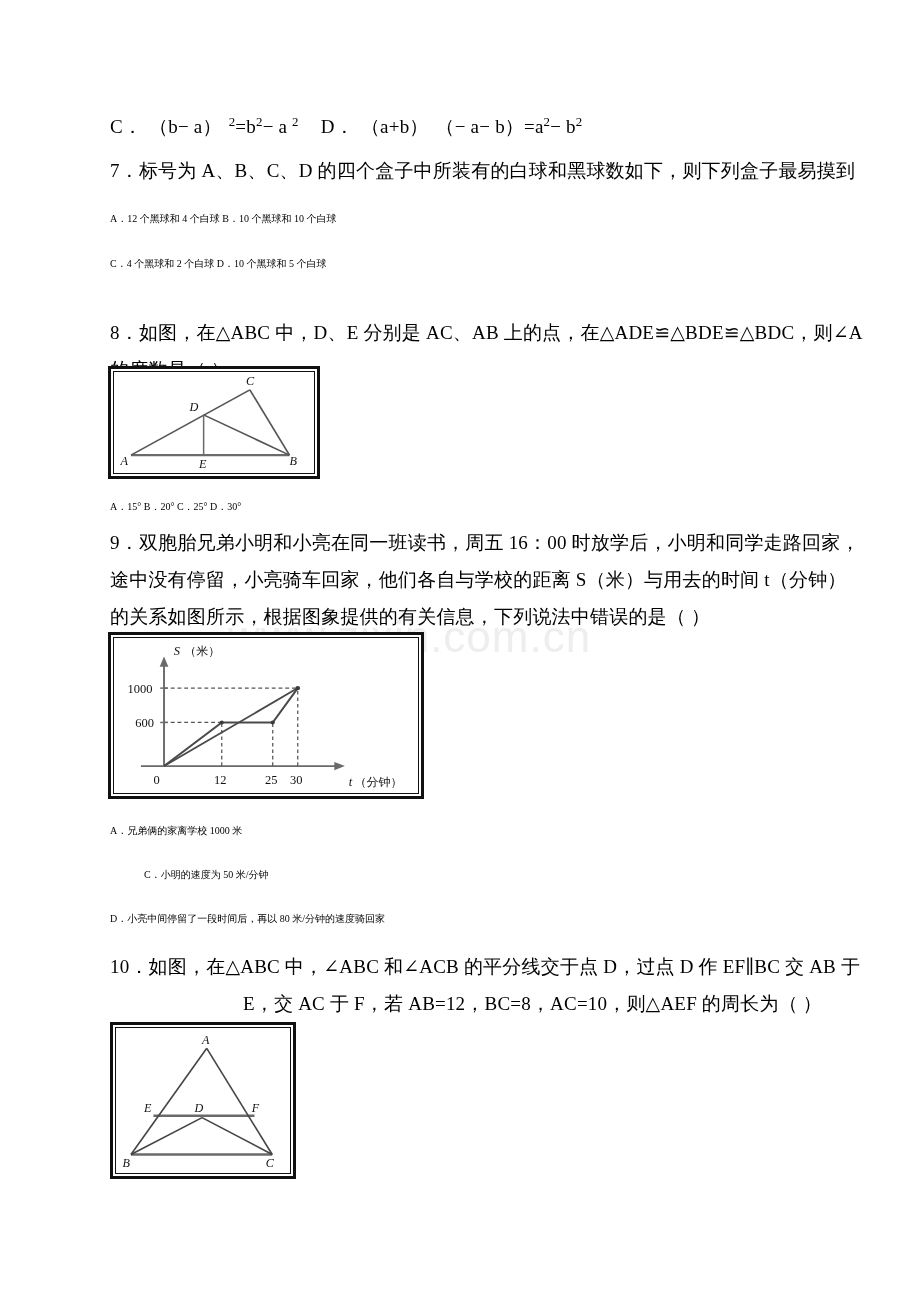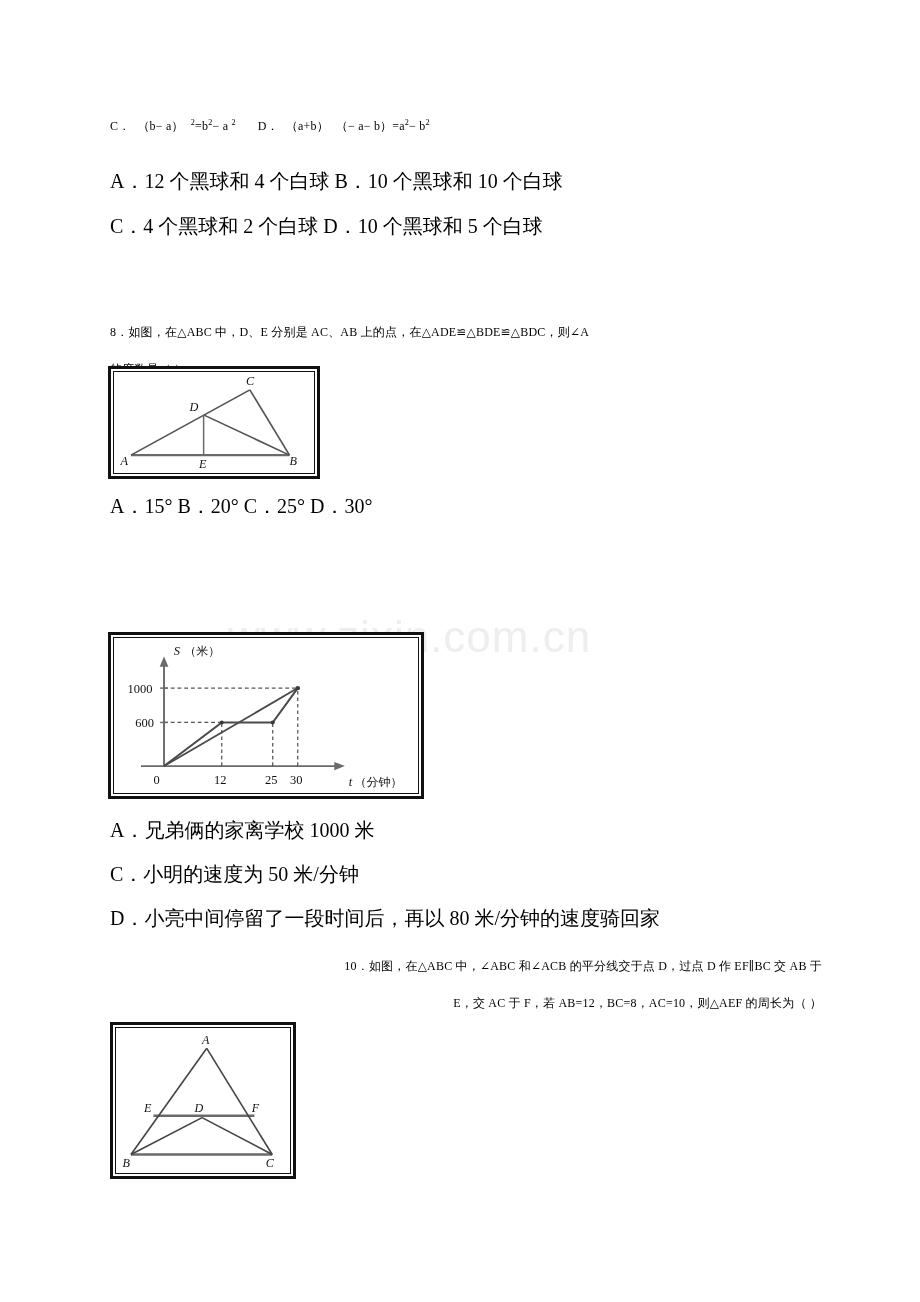--- a/index.html
+++ b/index.html
@@ -40,28 +40,28 @@
     z-index: 2;
   }
 
   .block {
     position: absolute;
     left: 110px;
     width: 700px;
   }
 
   .line {
-    font-size: 12px;
+    font-size: 19px;
     line-height: 37px;
     white-space: nowrap;
     letter-spacing: 0.2px;
   }
 
   .opt-line {
-    font-size: 20px;
+    font-size: 10px;
     line-height: 37px;
     white-space: nowrap;
   }
 
   sup {
     font-size: 0.68em;
     vertical-align: super;
     line-height: 0;
   }
 
@@ -110,20 +110,21 @@
 
 <div id="page">
 
   <div class="block" style="top:108px;">
     <div class="line">
       C<span>．</span><span class="sp"></span>（b<span>−</span> a）<span class="sp"></span><sup>2</sup>=b<sup>2</sup><span>−</span> a <sup>2</sup><span class="spw"></span>D<span>．</span><span class="sp"></span>（a+b）<span class="sp"></span>（<span>−</span> a<span>−</span> b）=a<sup>2</sup><span>−</span> b<sup>2</sup>
     </div>
   </div>
 
   <div class="block" style="top:152px; width:706px;">
+    <div class="line"><span>7．</span><span>标号为 A、B、C、D 的四个盒子中所装有的白球和黑球数如下，则下列盒子最易摸到</span></div>
     <div class="opt-line" style="margin-top:11px;">A．12 个黑球和 4 个白球      B．10 个黑球和 10 个白球</div>
     <div class="opt-line" style="margin-top:8px;">C．4 个黑球和 2 个白球 D．10 个黑球和 5 个白球</div>
   </div>
 
   <div class="block" style="top:314px; width:706px;">
     <div class="line"><span>8．</span><span>如图，在△ABC 中，D、E 分别是 AC、AB 上的点，在△ADE≌△BDE≌△BDC，则∠A</span></div>
     <div class="line">的度数是（      ）</div>
   </div>
 
   <div class="figbox" style="left:108px; top:366px; width:212px; height:113px;">
@@ -146,20 +147,25 @@
         <text class="lbl" x="80" y="44">D</text>
         <text class="lbl" x="90" y="107">E</text>
       </svg>
     </div>
   </div>
 
   <div class="block" style="top:488px;">
     <div class="opt-line">A．15°  B．20°  C．25°  D．30°</div>
   </div>
 
+  <div class="block" style="top:524px; width:712px;">
+    <div class="line"><span>9．</span><span>双胞胎兄弟小明和小亮在同一班读书，周五 16：00 时放学后，小明和同学走路回家，</span></div>
+    <div class="line">途中没有停留，小亮骑车回家，他们各自与学校的距离 S（米）与用去的时间 t（分钟）</div>
+    <div class="line">的关系如图所示，根据图象提供的有关信息，下列说法中错误的是（      ）</div>
+  </div>
 
   <div class="figbox" style="left:108px; top:632px; width:316px; height:167px;">
     <div class="inner">
       <svg viewBox="0 0 316 167" preserveAspectRatio="none">
 
         <line x1="52" y1="138" x2="52" y2="28" stroke="#6a6a6a" stroke-width="2"></line>
         <polygon points="52,20 47.5,31 56.5,31" fill="#6a6a6a"></polygon>
 
         <line x1="28" y1="138" x2="232" y2="138" stroke="#6a6a6a" stroke-width="2"></line>
         <polygon points="240,138 229,133.5 229,142.5" fill="#6a6a6a"></polygon>
@@ -192,21 +198,21 @@
         <text class="axlbl" x="73" y="18">（米）</text>
 
         <text class="lbl" x="244" y="160" font-size="13">t</text>
         <text class="axlbl" x="250" y="160">（分钟）</text>
       </svg>
     </div>
   </div>
 
   <div class="block" style="top:812px;">
     <div class="opt-line">A．兄弟俩的家离学校 1000 米</div>
-    <div class="opt-line" style="margin-top:7px;">C．小明的速度为 50 米/分钟</div>
+    <div class="opt-line" style="margin-top:7px;margin-left:34px;">C．小明的速度为 50 米/分钟</div>
     <div class="opt-line" style="margin-top:7px;">D．小亮中间停留了一段时间后，再以 80 米/分钟的速度骑回家</div>
   </div>
 
   <div class="block" style="top:948px; width:712px;text-align:right;">
     <div class="line"><span>10．</span><span>如图，在△ABC 中，∠ABC 和∠ACB 的平分线交于点 D，过点 D 作 EF∥BC 交 AB 于</span></div>
     <div class="line">E，交 AC 于 F，若 AB=12，BC=8，AC=10，则△AEF 的周长为（      ）</div>
   </div>
 
   <div class="figbox" style="left:110px; top:1022px; width:186px; height:157px;">
     <div class="inner">

